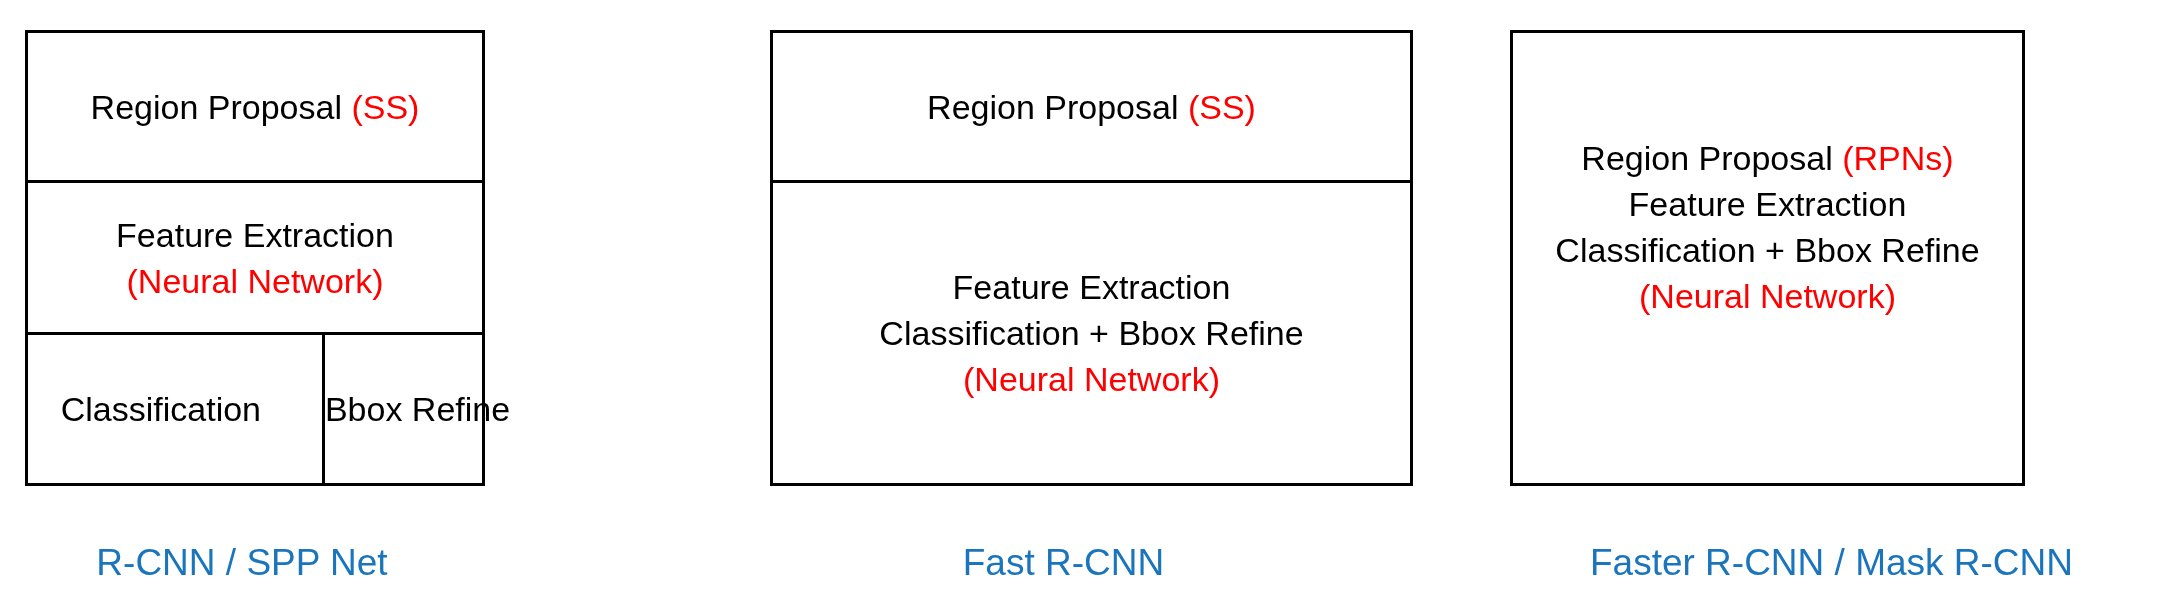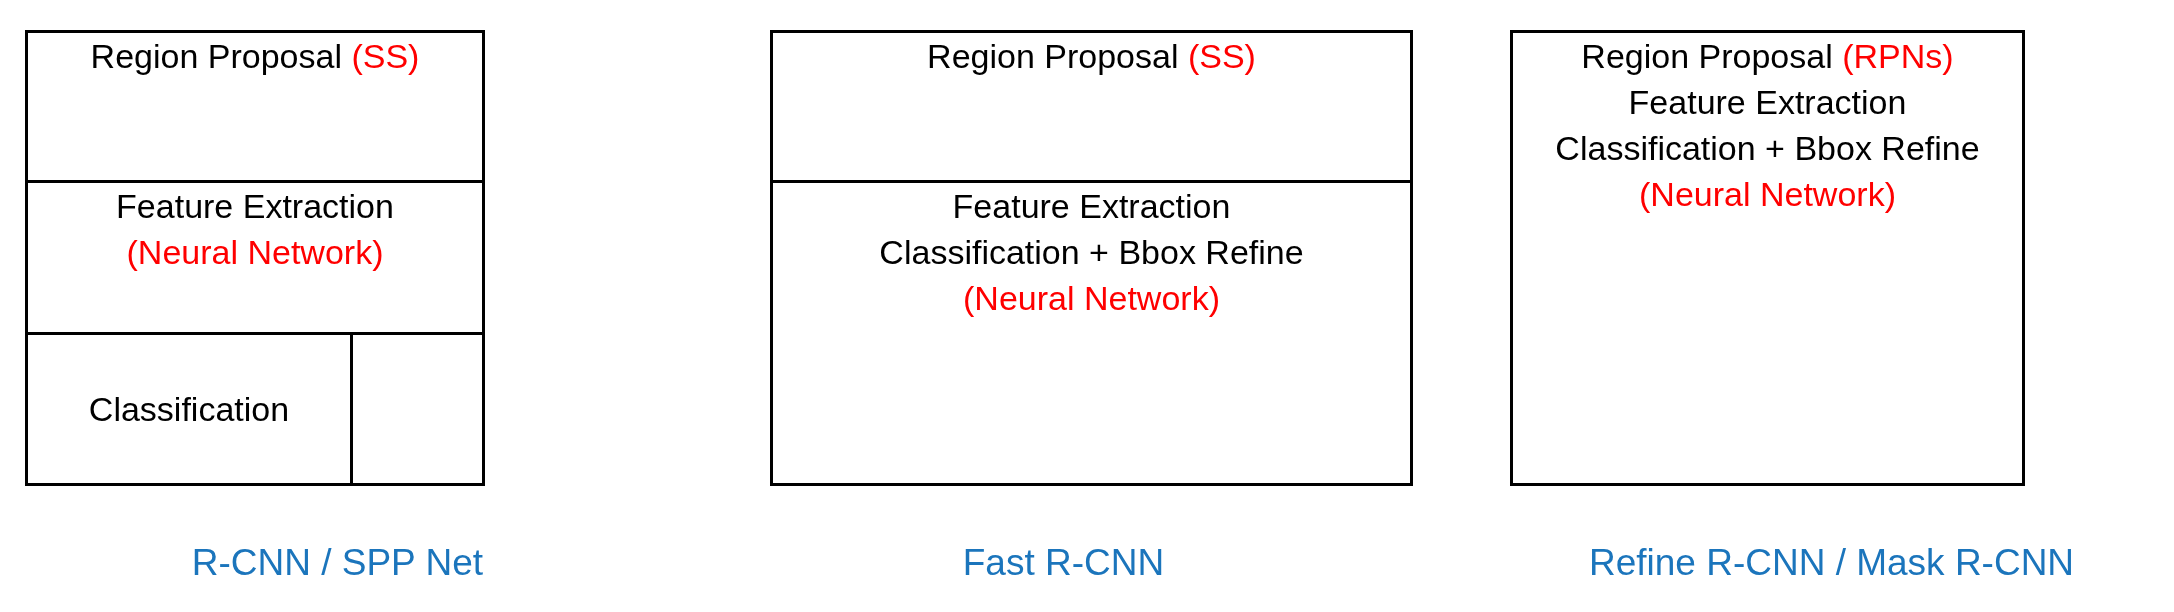--- a/index.html
+++ b/index.html
@@ -21,20 +21,21 @@
     background: #ffffff;
     display: flex;
     flex-direction: column;
   }
   #box-rcnn   { left: 25px;   width: 460px; }
   #box-fast   { left: 770px;  width: 643px; }
   #box-faster { left: 1510px; width: 515px; }
 
   .row {
     display: flex;
+    align-items: center;
     justify-content: center;
     text-align: center;
     box-sizing: border-box;
   }
   .row-divider { border-bottom: 3px solid #000000; }
   .r1 { flex: 0 0 150px; }
   .r2 { flex: 0 0 152px; }
   .r3 { flex: 1 1 auto; padding: 0; }
   .fill { flex: 1 1 auto; }
 
@@ -59,21 +60,21 @@
   .red  { color: #ff0000; }
   .caption {
     position: absolute;
     top: 541px;
     font-size: 37px;
     line-height: 44px;
     text-align: center;
     color: #1b75bc;
     white-space: nowrap;
   }
-  #cap-rcnn   { left: 23px;   width: 460px; text-align: right; }
+  #cap-rcnn   { left: 12px;   width: 460px; }
   #cap-fast   { left: 742px;  width: 643px; }
   #cap-faster { left: 1510px; width: 643px; }
 </style>
 </head>
 <body>
 
 <div class="stage">
 
   <div class="arch-box" id="box-rcnn">
     <div class="row r1 row-divider">
@@ -86,20 +87,21 @@
       </div>
     </div>
     <div class="row r3 split-row">
       <div class="cell cell-left">
         <div class="stage-text">
           <div>Classification</div>
         </div>
       </div>
       <div class="cell cell-right">
         <div class="stage-text">
+          <div>Bbox Refine</div>
         </div>
       </div>
     </div>
   </div>
   <div class="caption" id="cap-rcnn">R-CNN / SPP Net</div>
 
   <div class="arch-box" id="box-fast">
     <div class="row r1 row-divider">
       <div class="stage-text"><span>Region Proposal </span><span class="red">(SS)</span></div>
     </div>
@@ -116,15 +118,15 @@
   <div class="arch-box" id="box-faster">
     <div class="row fill shift-up">
       <div class="stage-text">
         <div><span>Region Proposal </span><span class="red">(RPNs)</span></div>
         <div>Feature Extraction</div>
         <div>Classification + Bbox Refine</div>
         <div class="red">(Neural Network)</div>
       </div>
     </div>
   </div>
-  <div class="caption" id="cap-faster">Refine R-CNN / Mask R-CNN</div>
+  <div class="caption" id="cap-faster">Faster R-CNN / Mask R-CNN</div>
 
 </div>
 
 </body></html>

